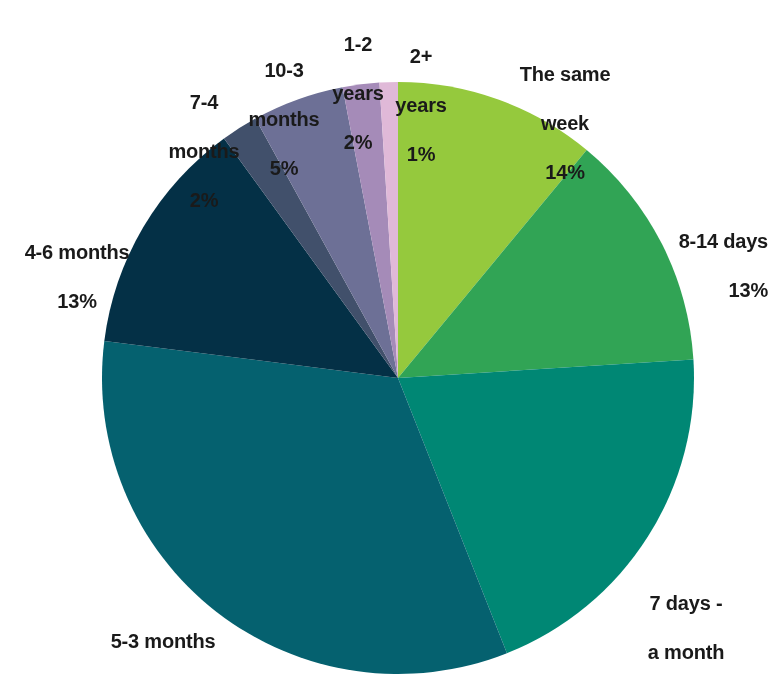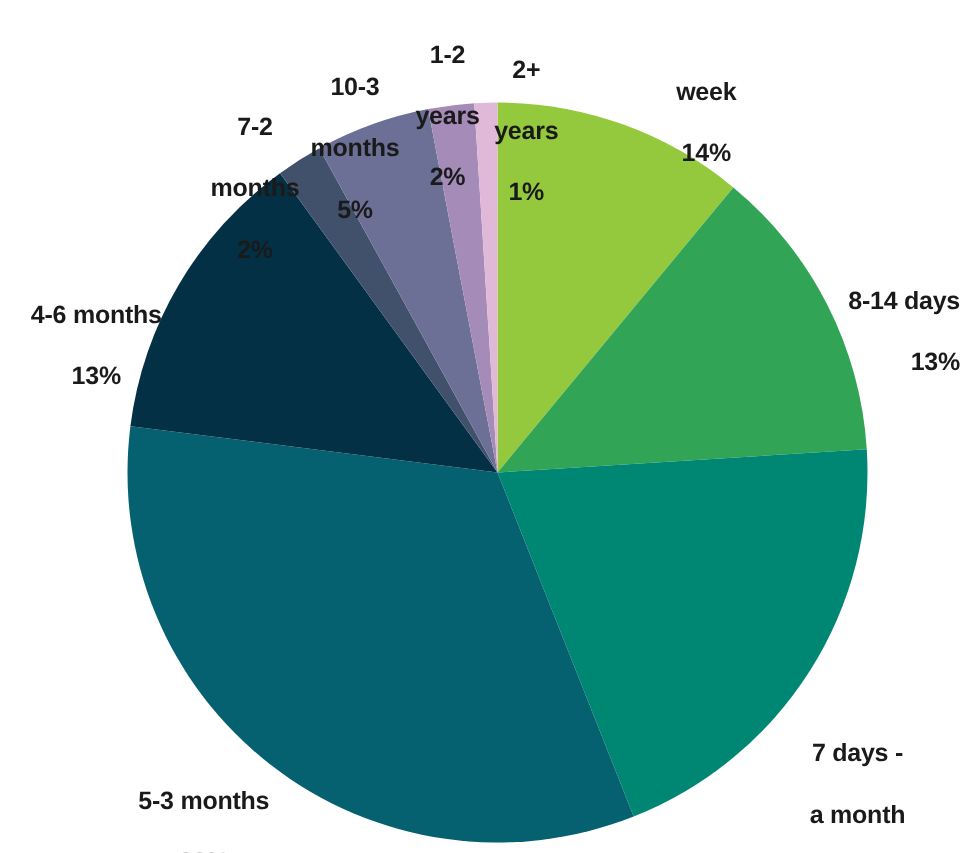--- a/index.html
+++ b/index.html
@@ -72,20 +72,21 @@
         <path d="M 398 378 L 506.96 653.21 A 296 296 0 0 1 104.33 340.90 Z" fill="#05616f"></path>
         <path d="M 398 378 L 104.33 340.90 A 296 296 0 0 1 224.02 138.53 Z" fill="#043046"></path>
         <path d="M 398 378 L 224.02 138.53 A 296 296 0 0 1 255.40 118.61 Z" fill="#41506b"></path>
         <path d="M 398 378 L 255.40 118.61 A 296 296 0 0 1 342.54 87.24 Z" fill="#6d7096"></path>
         <path d="M 398 378 L 342.54 87.24 A 296 296 0 0 1 379.41 82.58 Z" fill="#a58bb8"></path>
         <path d="M 398 378 L 379.41 82.58 A 296 296 0 0 1 398.00 82.00 Z" fill="#e0b9d8"></path>
       </g>
   </svg>
 
   <div class="slice-label lp-same-week">
+    <span class="lbl-name">The same</span>
     <span class="lbl-name">week</span>
     <span class="lbl-pct">14%</span>
   </div>
 
   <div class="slice-label lp-8-14">
     <span class="lbl-name">8-14 days</span>
     <span class="lbl-pct">13%</span>
   </div>
 
   <div class="slice-label lp-15-month">
@@ -98,21 +99,21 @@
     <span class="lbl-name">5-3 months</span>
     <span class="lbl-pct">33%</span>
   </div>
 
   <div class="slice-label lp-4-6">
     <span class="lbl-name">4-6 months</span>
     <span class="lbl-pct">13%</span>
   </div>
 
   <div class="slice-label lp-7-9">
-    <span class="lbl-name">7-2</span>
+    <span class="lbl-name">7-4</span>
     <span class="lbl-name">months</span>
     <span class="lbl-pct">2%</span>
   </div>
 
   <div class="slice-label lp-10-12">
     <span class="lbl-name">10-3</span>
     <span class="lbl-name">months</span>
     <span class="lbl-pct">5%</span>
   </div>
 

